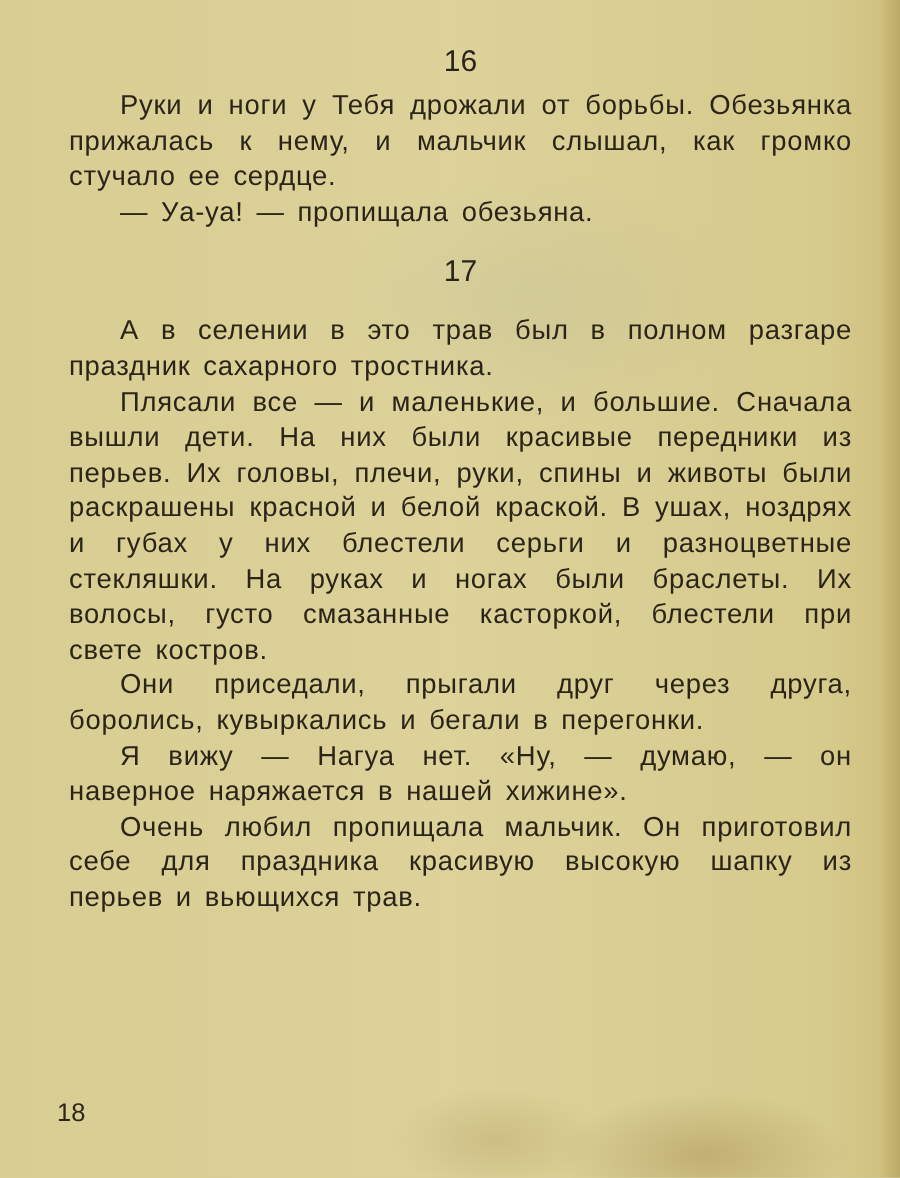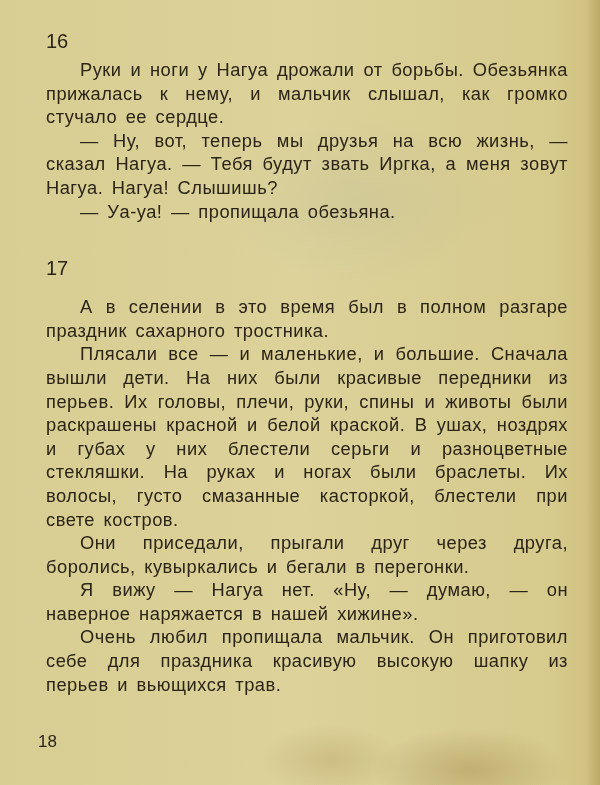--- a/index.html
+++ b/index.html
@@ -17,58 +17,57 @@
       radial-gradient(ellipse 100px 50px at 330px 760px, rgba(160,130,70,0.25), transparent 70%),
       radial-gradient(ellipse 200px 120px at 360px 200px, rgba(180,180,150,0.25), transparent 70%),
       linear-gradient(90deg, #d8cd92 0%, #dcd29a 50%, #d6ca8c 92%, #cdbf7e 100%);
   }
   .edge {
     position: absolute; right: 0; top: 0; bottom: 0; width: 14px;
     background: linear-gradient(90deg, rgba(190,170,100,0) 0%, rgba(170,150,80,0.5) 100%);
   }
   .content { position: absolute; left: 46px; width: 522px; top: 28px; }
   .chapter-num {
-    font-size: 20px; font-weight: normal;
+    text-align: center; font-size: 20px; font-weight: normal;
     margin: 0; line-height: 26px;
   }
   .para {
     font-size: 18.3px; line-height: 23.6px; margin: 0;
     text-align: justify; text-indent: 34px;
     letter-spacing: 0.5px; word-spacing: 3px;
   }
   .ch16 { margin-top: 4px; }
   .gap { height: 16px; }
-  .ch17-title { margin-top: 16px; margin-bottom: 14px; }
+  .ch17-title { margin-top: 0; margin-bottom: 14px; }
   .page-number {
     position: absolute; left: 38px; top: 732px;
     font-size: 17px;
     text-align: center;
   }
 </style>
 </head>
 <body>
 
 <div class="page">
   <div class="edge"></div>
   <div class="content">
 
     <section>
       <h2 class="chapter-num">16</h2>
       <div class="ch16">
-        <p class="para">Руки и ноги у Нагуа дрожали от борьбы. Обезьянка прижалась к нему, и мальчик слышал, как громко стучало ее сердце.</p>
-        <p class="para">— Ну, вот, теперь мы друзья на всю жизнь, — сказал Нагуа. — Тебя будут звать Иргка, а меня зовут Нагуа. Нагуа! Слышишь?</p>
+        <p class="para">Руки и ноги у Тебя дрожали от борьбы. Обезьянка прижалась к нему, и мальчик слышал, как громко стучало ее сердце.</p>
         <p class="para">— Уа-уа! — пропищала обезьяна.</p>
       </div>
     </section>
 
     <div class="gap"></div>
 
     <section>
       <h2 class="chapter-num ch17-title">17</h2>
-      <p class="para">А в селении в это время был в полном разгаре праздник сахарного тростника.</p>
+      <p class="para">А в селении в это трав был в полном разгаре праздник сахарного тростника.</p>
       <p class="para">Плясали все — и маленькие, и большие. Сначала вышли дети. На них были красивые передники из перьев. Их головы, плечи, руки, спины и животы были раскрашены красной и белой краской. В ушах, ноздрях и губах у них блестели серьги и разноцветные стекляшки. На руках и ногах были браслеты. Их волосы, густо смазанные касторкой, блестели при свете костров.</p>
       <p class="para">Они приседали, прыгали друг через друга, боролись, кувыркались и бегали в перегонки.</p>
       <p class="para">Я вижу — Нагуа нет. «Ну, — думаю, — он наверное наряжается в нашей хижине».</p>
       <p class="para">Очень любил пропищала мальчик. Он приготовил себе для праздника красивую высокую шапку из перьев и вьющихся трав.</p>
     </section>
   </div>
 
   <div class="page-number">18</div>
 </div>
 

